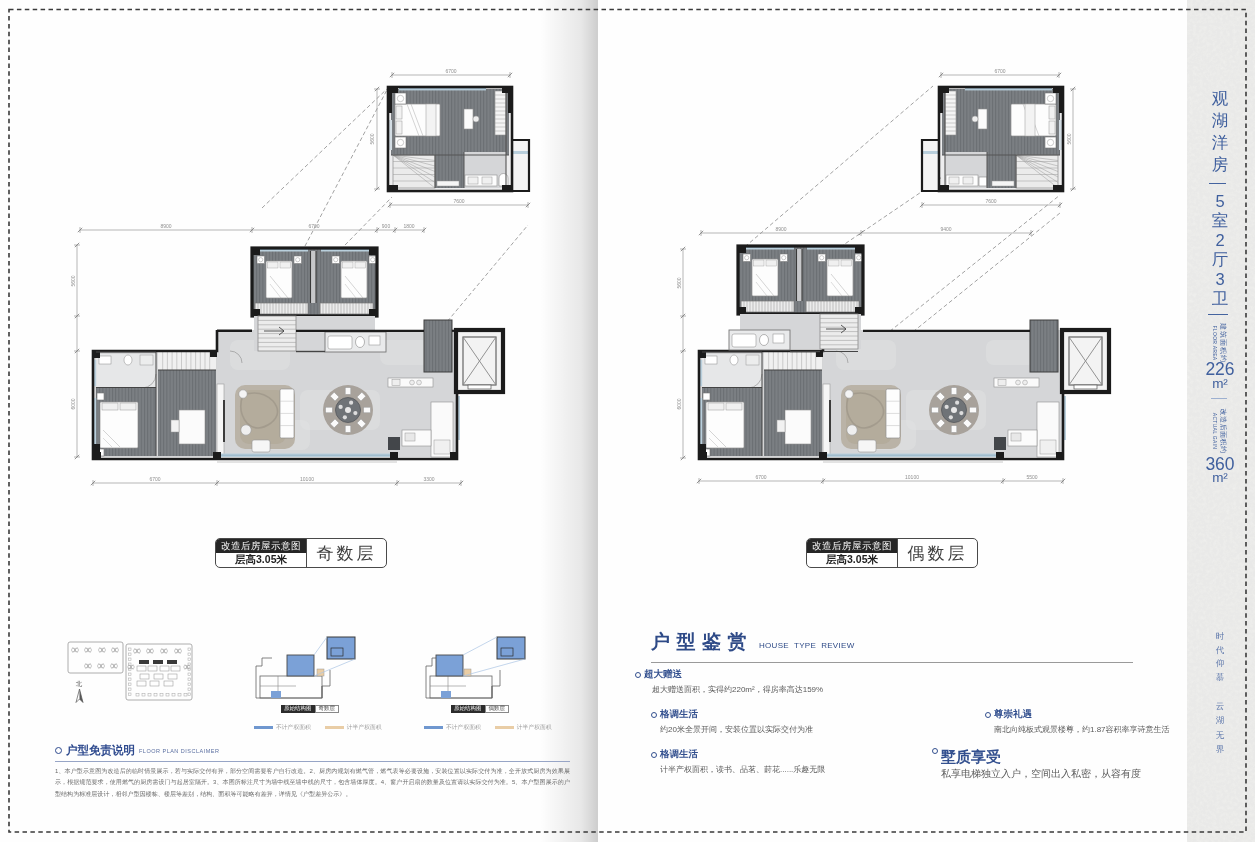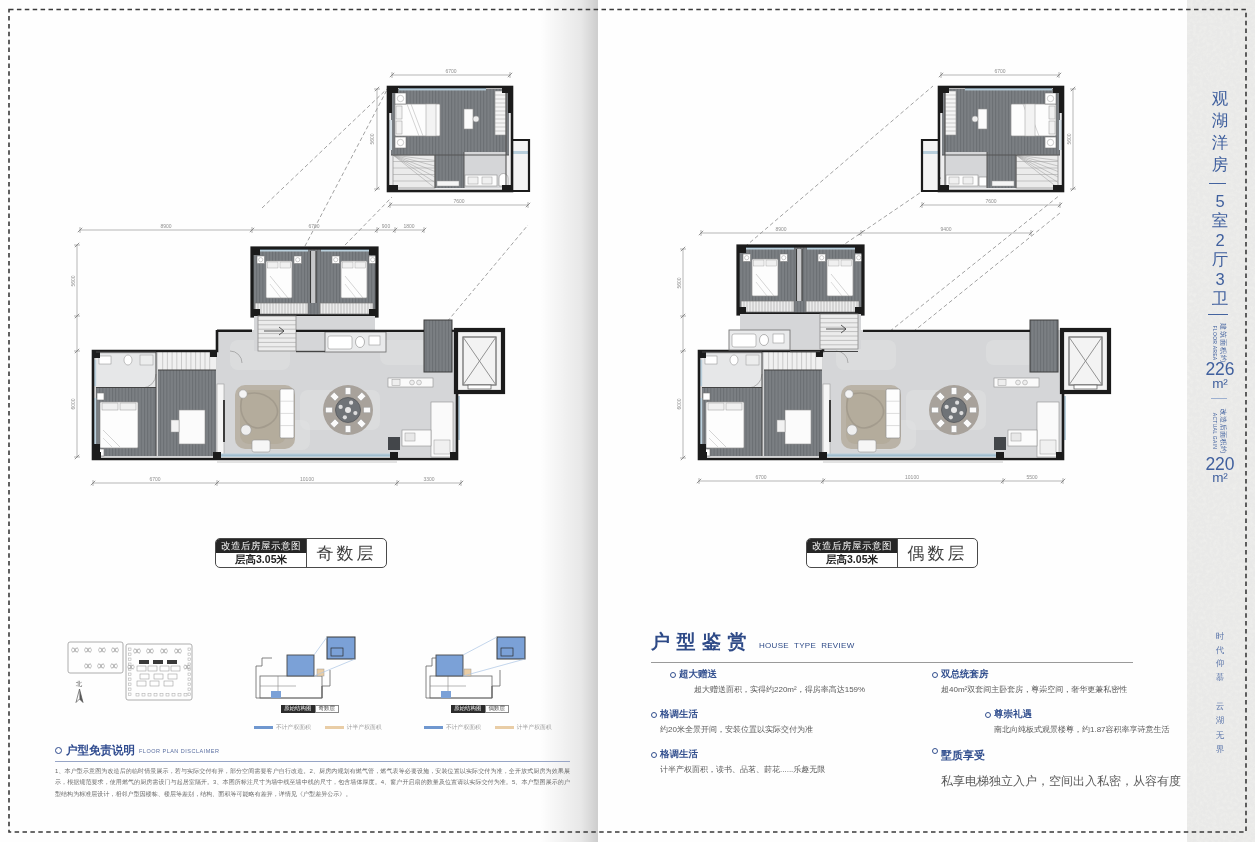--- a/index.html
+++ b/index.html
@@ -776,43 +776,39 @@
         <span style="color:#2e4a87;font-size:19px;font-weight:bold;letter-spacing:6.5px;">户型鉴赏</span>
         <span style="color:#2e4a87;font-size:8px;letter-spacing:0.3px;margin-left:6px;">HOUSE&nbsp;&nbsp;TYPE&nbsp;&nbsp;REVIEW</span>
       </div>
       <div style="height:1px;background:#9a9a9a;margin-top:7px;"></div>
     </div>
     <div class="abs" style="left:55px;top:743px;width:515px;">
       <div style="color:#2e4a8e;font-size:11.5px;font-weight:bold;display:flex;align-items:center;"><span style="width:5px;height:5px;border:1.4px solid #2e4a8e;border-radius:50%;margin-right:4px;display:inline-block;"></span>户型免责说明<span style="font-size:5.5px;font-weight:normal;color:#5a6ea0;margin-left:4px;letter-spacing:0.5px;">FLOOR PLAN DISCLAIMER</span></div>
       <div style="height:0.8px;background:#97a5c6;margin-top:3px;"></div>
       <div style="margin-top:4px;font-size:6px;color:#6a6a6a;line-height:11.4px;letter-spacing:0.05px;text-align:justify;">1、本户型示意图为改造后的临时情景展示，若与实际交付有异，部分空间需要客户自行改造。2、厨房内规划有燃气管，燃气表等必要设施，安装位置以实际交付为准，全开放式厨房为效果展示，根据规范要求，使用燃气的厨房需设门与起居室隔开。3、本图所标注尺寸为墙中线至墙中线的尺寸，包含墙体厚度。4、窗户开启扇的数量及位置请以实际交付为准。5、本户型图展示的户型结构为标准层设计，相邻户型因楼栋、楼层等差别，结构、面积等可能略有差异，详情见《户型差异公示》。</div>
     </div>
-    <div class="abs" style="left:670px;top:668px;width:300px;">
+    <div class="abs" style="left:635px;top:668px;width:300px;">
       <div style="display:flex;align-items:center;color:#33508f;font-size:9.5px;font-weight:bold;"><span style="width:4px;height:4px;border:1.2px solid #33508f;border-radius:50%;margin-right:3px;display:inline-block;"></span>超大赠送</div>
-      <div style="margin-top:2.5px;margin-left:24px;font-size:8px;color:#5a5a5a;">超大赠送面积，实得约220m²，得房率高达159%</div>
+      <div style="margin-top:2.5px;margin-left:17px;font-size:8px;color:#5a5a5a;">超大赠送面积，实得约220m²，得房率高达159%</div>
     </div>
     <div class="abs" style="left:651px;top:708px;width:300px;">
       <div style="display:flex;align-items:center;color:#33508f;font-size:9.5px;font-weight:bold;"><span style="width:4px;height:4px;border:1.2px solid #33508f;border-radius:50%;margin-right:3px;display:inline-block;"></span>格调生活</div>
       <div style="margin-top:2.5px;margin-left:9px;font-size:8px;color:#5a5a5a;">约20米全景开间，安装位置以实际交付为准</div>
     </div>
     <div class="abs" style="left:651px;top:748px;width:300px;">
       <div style="display:flex;align-items:center;color:#33508f;font-size:9.5px;font-weight:bold;"><span style="width:4px;height:4px;border:1.2px solid #33508f;border-radius:50%;margin-right:3px;display:inline-block;"></span>格调生活</div>
       <div style="margin-top:2.5px;margin-left:9px;font-size:8px;color:#5a5a5a;">计半产权面积，读书、品茗、莳花......乐趣无限</div>
     </div>
-    <div class="abs" style="left:932px;top:668px;width:300px;">
-      <div style="display:flex;align-items:center;color:#33508f;font-size:9.5px;font-weight:bold;"><span style="width:4px;height:4px;border:1.2px solid #33508f;border-radius:50%;margin-right:3px;display:inline-block;"></span>双总统套房</div>
-      <div style="margin-top:2.5px;margin-left:9px;font-size:8px;color:#5a5a5a;">超40m²双套间主卧套房，尊崇空间，奢华更兼私密性</div>
-    </div>
     <div class="abs" style="left:985px;top:708px;width:300px;">
       <div style="display:flex;align-items:center;color:#33508f;font-size:9.5px;font-weight:bold;"><span style="width:4px;height:4px;border:1.2px solid #33508f;border-radius:50%;margin-right:3px;display:inline-block;"></span>尊崇礼遇</div>
       <div style="margin-top:2.5px;margin-left:9px;font-size:8px;color:#5a5a5a;">南北向纯板式观景楼尊，约1.87容积率享诗意生活</div>
     </div>
     <div class="abs" style="left:932px;top:748px;width:300px;">
-      <div style="display:flex;align-items:flex-start;color:#33508f;font-size:11px;font-weight:bold;"><span style="width:4px;height:4px;border:1.2px solid #33508f;border-radius:50%;margin-right:3px;display:inline-block;"></span>墅质享受</div>
-      <div style="margin-top:10px;margin-left:9px;font-size:12px;color:#5a5a5a;">私享电梯独立入户，空间出入私密，从容有度</div>
+      <div style="display:flex;align-items:flex-start;color:#33508f;font-size:15px;font-weight:bold;"><span style="width:4px;height:4px;border:1.2px solid #33508f;border-radius:50%;margin-right:3px;display:inline-block;"></span>墅质享受</div>
+      <div style="margin-top:0;margin-left:9px;font-size:10px;color:#5a5a5a;">私享电梯独立入户，空间出入私密，从容有度</div>
     </div>
     <div class="abs" style="left:1186px;top:0;width:68px;height:842px;color:#40609e;">
       <div class="abs" style="left:0;top:87px;width:68px;text-align:center;font-size:16.5px;line-height:22px;">观<br>湖<br>洋<br>房</div>
       <div class="abs" style="left:23px;top:183px;width:17px;height:1.3px;background:#44639f;"></div>
       <div class="abs" style="left:0;top:192px;width:68px;text-align:center;font-size:16.5px;line-height:19.4px;">5<br>室<br>2<br>厅<br>3<br>卫</div>
       <div class="abs" style="left:22px;top:314px;width:20px;height:1.3px;background:#44639f;"></div>
       <div class="abs" style="left:34px;top:343px;width:0;height:0;">
         <div style="transform:translate(-50%,-50%) rotate(90deg);width:46px;text-align:center;">
           <div style="font-size:7px;letter-spacing:1px;white-space:nowrap;">建筑面积约</div>
           <div style="font-size:5px;letter-spacing:0.3px;white-space:nowrap;">FLOOR AREA</div>
@@ -820,17 +816,17 @@
       </div>
       <div class="abs" style="left:0;top:361px;width:68px;text-align:center;font-size:17.5px;line-height:17px;">226</div>
       <div class="abs" style="left:0;top:377px;width:68px;text-align:center;font-size:13.5px;line-height:13px;">m²</div>
       <div class="abs" style="left:25px;top:398px;width:16px;height:1px;background:#9db0d0;"></div>
       <div class="abs" style="left:34px;top:431px;width:0;height:0;">
         <div style="transform:translate(-50%,-50%) rotate(90deg);width:56px;text-align:center;">
           <div style="font-size:7px;letter-spacing:0.5px;white-space:nowrap;">改造后面积约</div>
           <div style="font-size:5px;letter-spacing:0.3px;white-space:nowrap;">ACTUAL GAIN</div>
         </div>
       </div>
-      <div class="abs" style="left:0;top:456px;width:68px;text-align:center;font-size:17.5px;line-height:17px;">220</div>
+      <div class="abs" style="left:0;top:456px;width:68px;text-align:center;font-size:17.5px;line-height:17px;">360</div>
       <div class="abs" style="left:0;top:471px;width:68px;text-align:center;font-size:13.5px;line-height:13px;">m²</div>
       <div class="abs" style="left:0;top:630px;width:68px;text-align:center;font-size:8.5px;line-height:13.6px;color:#5d77ab;">时<br>代<br>仰<br>慕</div>
       <div class="abs" style="left:0;top:699px;width:68px;text-align:center;font-size:8.5px;line-height:14.3px;color:#5d77ab;">云<br>湖<br>无<br>界</div>
     </div>
   </div>
 </body></html>

